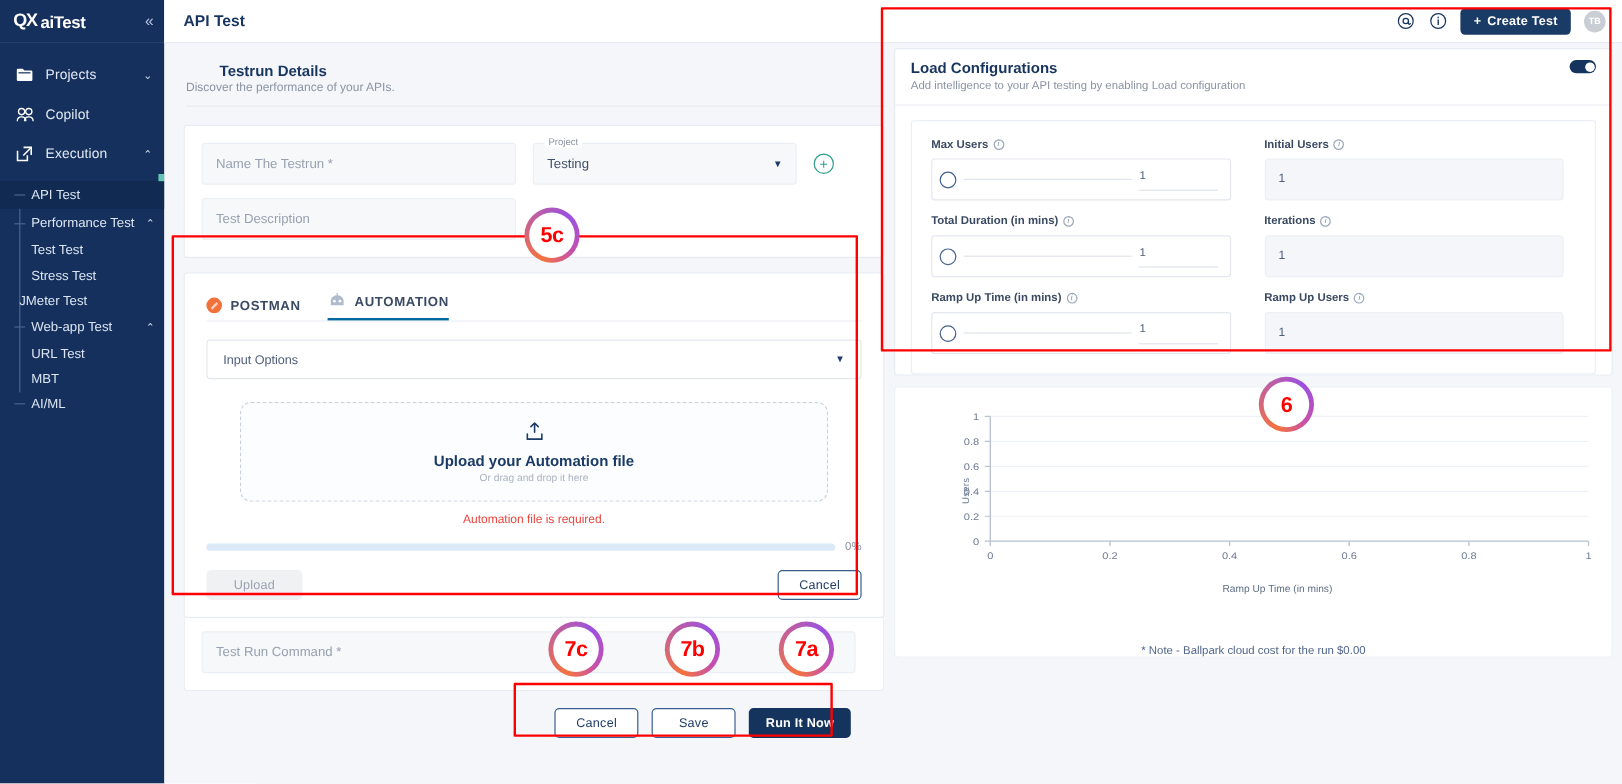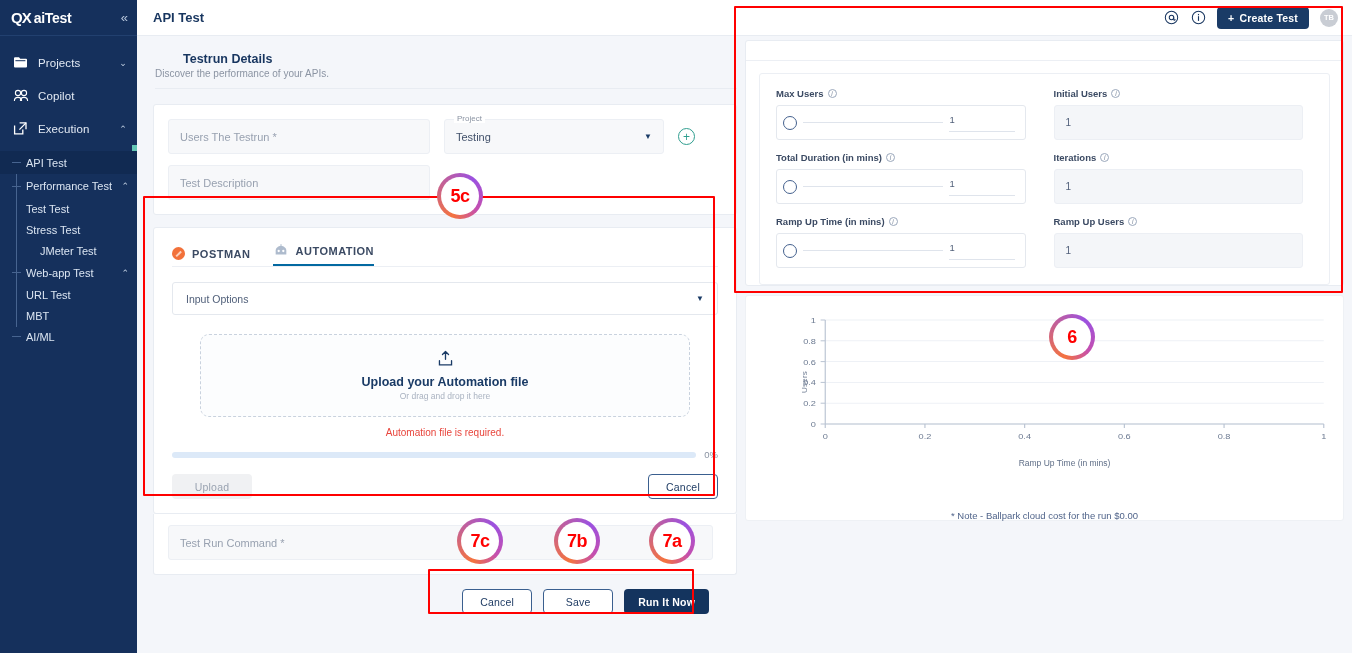--- a/index.html
+++ b/index.html
@@ -346,21 +346,21 @@
         <span class="sb-sub-label">Performance Test</span>
         <span class="caret2">⌃</span>
       </div>
 
       <div class="sb-sub" style="height:21px;padding-left:26px">
         <span class="sb-sub-label">Test Test</span>
       </div>
       <div class="sb-sub" style="height:21px;padding-left:26px">
         <span class="sb-sub-label">Stress Test</span>
       </div>
-      <div class="sb-sub" style="height:21px;padding-left:40px">
+      <div class="sb-sub" style="height:21px;padding-left:16px">
         <span class="sb-sub-label">JMeter Test</span>
       </div>
 
       <div class="sb-sub" style="height:23px">
         <span class="sb-tick"></span>
         <span class="sb-sub-label">Web-app Test</span>
         <span class="caret2">⌃</span>
       </div>
 
       <div class="sb-sub" style="height:21px;padding-left:26px">
@@ -409,21 +409,21 @@
 
         <div class="section-head">
           <div class="section-title">Testrun Details</div>
           <div class="section-sub">Discover the performance of your APIs.</div>
           <div class="divider"></div>
         </div>
 
         <div class="form-card">
           <div class="row">
             <div class="field w-name">
-              <span>Users The Testrun *</span>
+              <span>Name The Testrun *</span>
             </div>
             <div class="field w-proj">
               <span class="field-label-float">Project</span>
               <span class="val">Testing</span>
               <span class="caret-dn">▼</span>
             </div>
             <div class="add-circle">+</div>
           </div>
           <div class="field w-desc">
             <span>Test Description</span>
@@ -488,20 +488,27 @@
         <div class="footer-btns">
           <button class="btn btn-outline">Cancel</button>
           <button class="btn btn-outline">Save</button>
           <button class="btn btn-primary">Run It Now</button>
         </div>
       </div>
 
       <div class="col-right">
 
         <div class="lc-card">
+          <div class="lc-head">
+            <div>
+              <div class="lc-title">Load Configurations</div>
+              <div class="lc-sub">Add intelligence to your API testing by enabling Load configuration</div>
+            </div>
+            <div class="toggle"></div>
+          </div>
           <div class="lc-rule"></div>
 
           <div class="lc-inner">
             <div class="lc-grid">
 
               <div>
                 <div class="lc-label">
                   <span>Max Users</span>
                   <span class="info-i">i</span>
                 </div>

